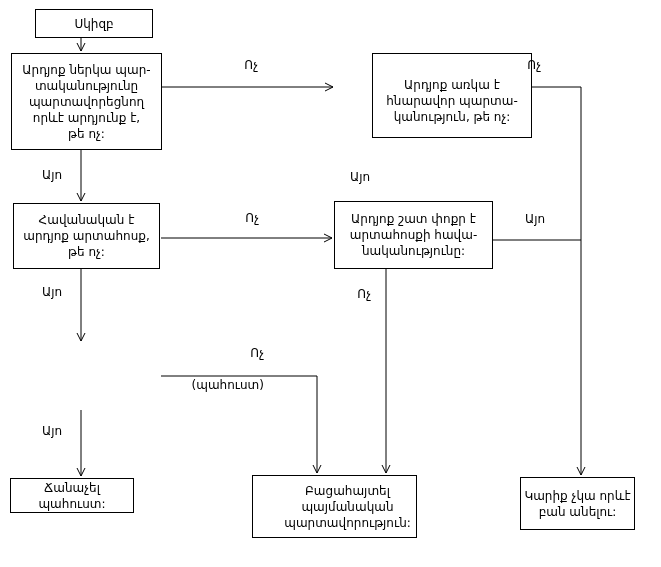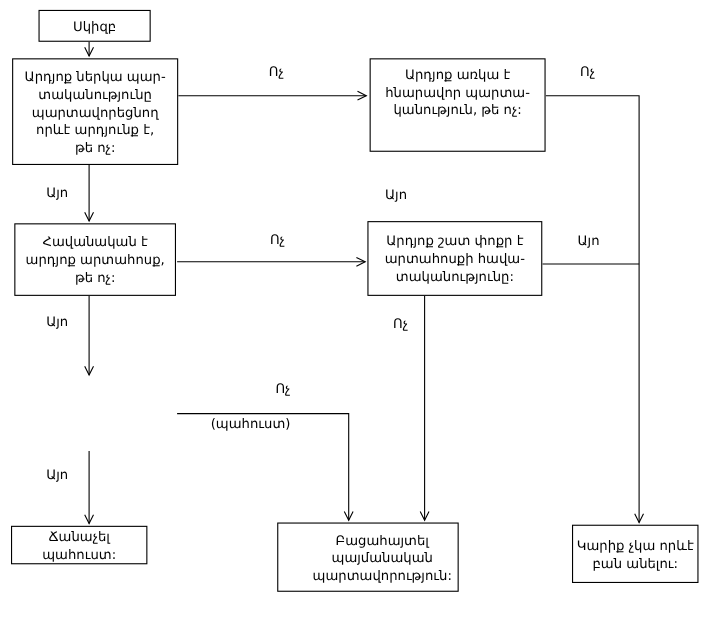--- a/index.html
+++ b/index.html
@@ -32,29 +32,30 @@
     background: #ffffff;
     display: flex;
     align-items: center;
     justify-content: center;
     text-align: center;
     white-space: pre-line;
     padding: 2px;
   }
   .node.top-align {
     align-items: flex-start;
-    padding-top: 6px;
+    padding-top: 23px;
+    margin-left: 36px;
   }
   .edge-label {
     position: absolute;
     white-space: pre-line;
     text-align: right;
   }
   
-  .n-start   { left: 35px;  top: 9px;   width: 102px; height: 29px; }
+  .n-start   { left: 35px;  top: 9px;   width: 118px; height: 29px; }
   .n-q1      { left: 11px;  top: 53px;  width: 151px; height: 97px; }
   .n-q2      { left: 336px; top: 53px;  width: 160px; height: 85px; }
   .n-q3      { left: 13px;  top: 203px; width: 147px; height: 66px; }
   .n-q4      { left: 334px; top: 201px; width: 159px; height: 68px; }
   .n-q5      { left: 11px;  top: 343px; width: 150px; height: 67px; }
   .n-a1      { left: 10px;  top: 478px; width: 124px; height: 35px; }
   .n-a2      { left: 252px; top: 475px; width: 165px; height: 63px; padding-left: 28px; }
   .n-a3      { left: 520px; top: 477px; width: 115px; height: 53px; }
   
   .l-no1     { left: 224px; top: 57px;  width: 34px; }
@@ -104,21 +105,21 @@
   <div class="node n-q2 top-align">Արդյոք առկա է
 հնարավոր պարտա-
 կանություն, թե ոչ:</div>
 
   <div class="node n-q3">Հավանական է
 արդյոք արտահոսք,
 թե ոչ:</div>
 
   <div class="node n-q4">Արդյոք շատ փոքր է
 արտահոսքի հավա-
-տականությունը:</div>
+նականությունը:</div>
 
 
   <div class="node n-a1">Ճանաչել պահուստ:</div>
 
   <div class="node n-a2">Բացահայտել
 պայմանական
 պարտավորություն:</div>
 
   <div class="node n-a3">Կարիք չկա որևէ
 բան անելու:</div>

